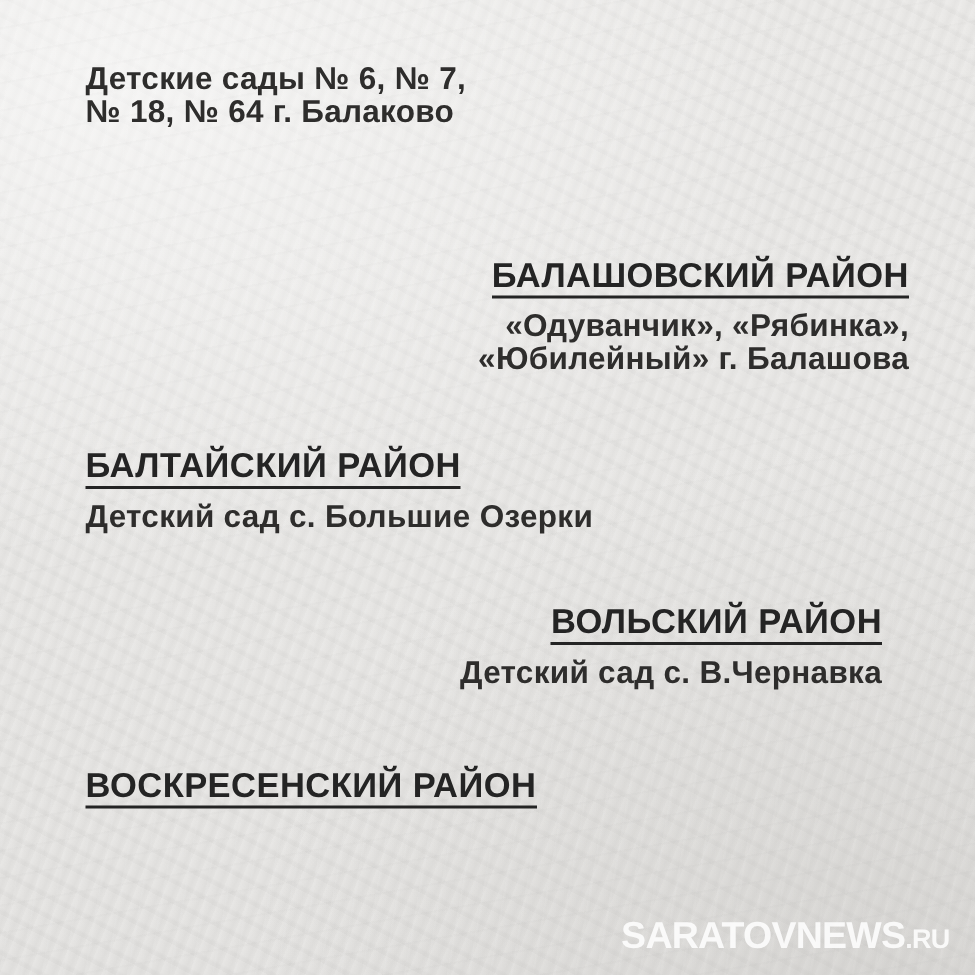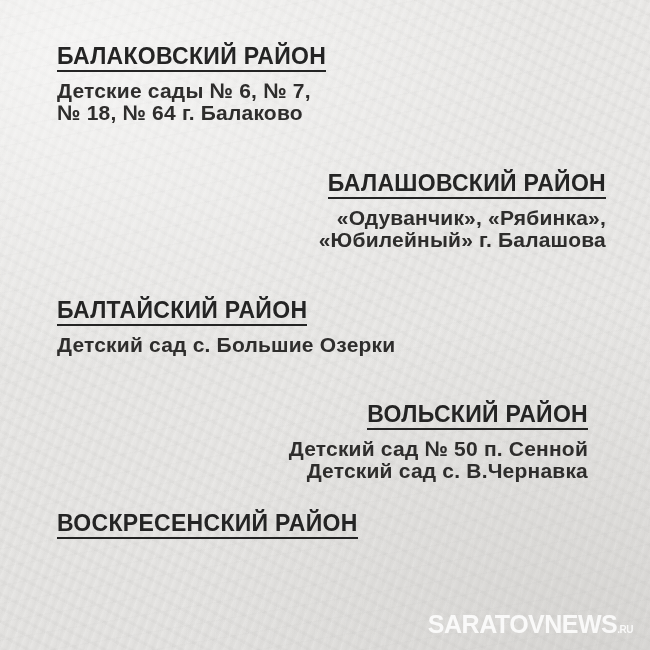--- a/index.html
+++ b/index.html
@@ -76,48 +76,46 @@
     position: absolute;
     right: 17px;
     bottom: 11px;
     color: var(--watermark-color);
     font-weight: 700;
     letter-spacing: -0.5px;
     white-space: nowrap;
     user-select: none;
   }
   .watermark .brand { font-size: 25px; }
-  .watermark .suffix { font-size: 10px; }
+  .watermark .suffix { font-size: 18px; }
 </style>
 </head>
 <body>
 
 <div class="canvas">
   <div class="texture-streaks"></div>
 
   <section class="block left sec-1">
-    <h2 class="district-title"><span class="underlined">БАЛАКОВСКИЙ РАЙОН</span></h2>
     <p class="facility-line">Детские сады № 6, № 7,</p>
     <p class="facility-line">№ 18, № 64 г. Балаково</p>
   </section>
 
   <section class="block right sec-2">
     <h2 class="district-title"><span class="underlined">БАЛАШОВСКИЙ РАЙОН</span></h2>
     <p class="facility-line">«Одуванчик», «Рябинка»,</p>
     <p class="facility-line">«Юбилейный» г. Балашова</p>
   </section>
 
   <section class="block left sec-3">
     <h2 class="district-title"><span class="underlined">БАЛТАЙСКИЙ РАЙОН</span></h2>
     <p class="facility-line">Детский сад с. Большие Озерки</p>
   </section>
 
   <section class="block right sec-4">
     <h2 class="district-title"><span class="underlined">ВОЛЬСКИЙ РАЙОН</span></h2>
-    <p class="facility-line">Детский сад № 50 п. Сенной</p>
     <p class="facility-line">Детский сад с. В.Чернавка</p>
   </section>
 
   <section class="block left sec-5">
     <h2 class="district-title"><span class="underlined">ВОСКРЕСЕНСКИЙ РАЙОН</span></h2>
   </section>
 
   <div class="watermark">
     <span class="brand">SARATOVNEWS</span><span class="suffix">.RU</span>
   </div>

